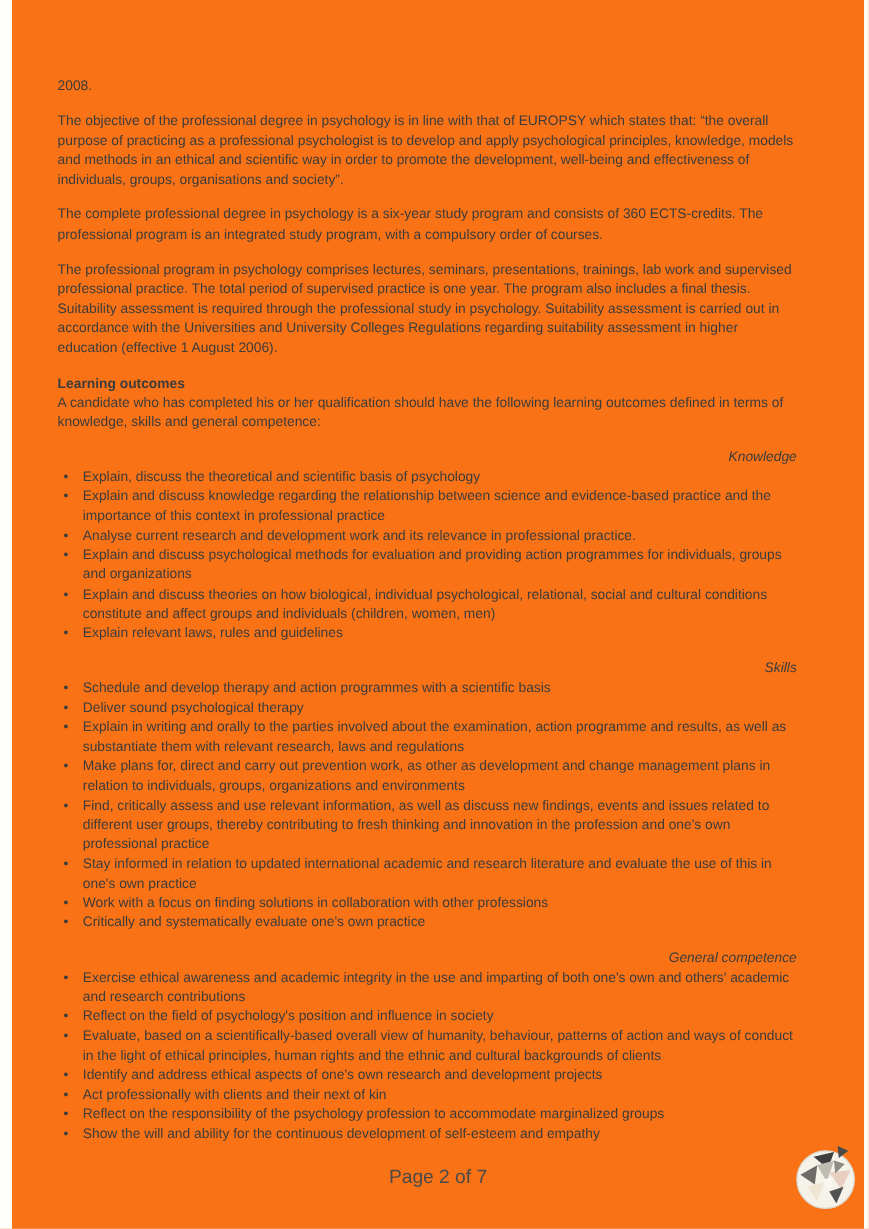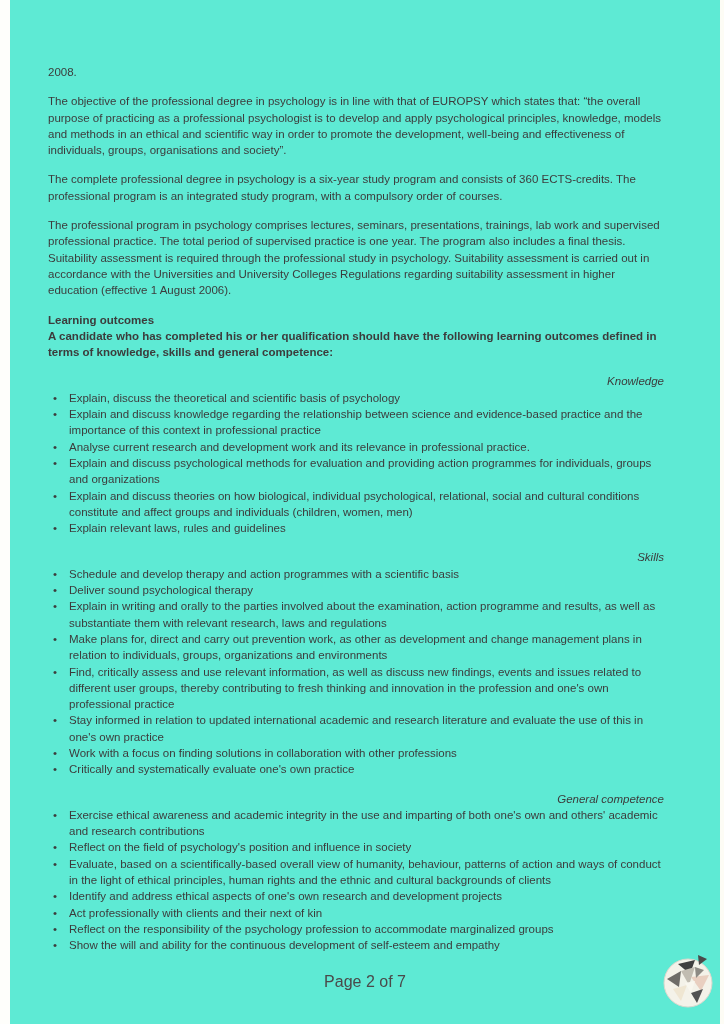--- a/index.html
+++ b/index.html
@@ -8,38 +8,38 @@
     width: 724px;
     height: 1024px;
     background: #ffffff;
     font-family: "Liberation Sans", sans-serif;
   }
   .page {
     position: absolute;
     inset: 0;
     width: 724px;
     height: 1024px;
-    background: #5eead4;
+    background: #f97316;
     border-left: 10px solid #fefefb;
     border-right: 4px solid #fdfcf5;
     box-sizing: border-box;
     overflow: hidden;
   }
   .content {
     position: absolute;
     left: 38px;   
     right: 56px;
     top: 64px;
     color: #3c3c3c;
     font-size: 11.5px;
     line-height: 16.3px;
   }
   .para { margin: 0 0 13px 0; }
   .heading { font-weight: bold; margin: 0; }
-  .intro { margin: 0 0 13px 0; font-weight: bold; }
+  .intro { margin: 0 0 13px 0; }
   .section-title { font-style: italic; margin: 13px 0 0 0; text-align: right; }
   ul.bullets {
     list-style: none;
     margin: 0;
     padding: 0;
   }
   ul.bullets li {
     position: relative;
     padding-left: 21px;
     margin: 0;

